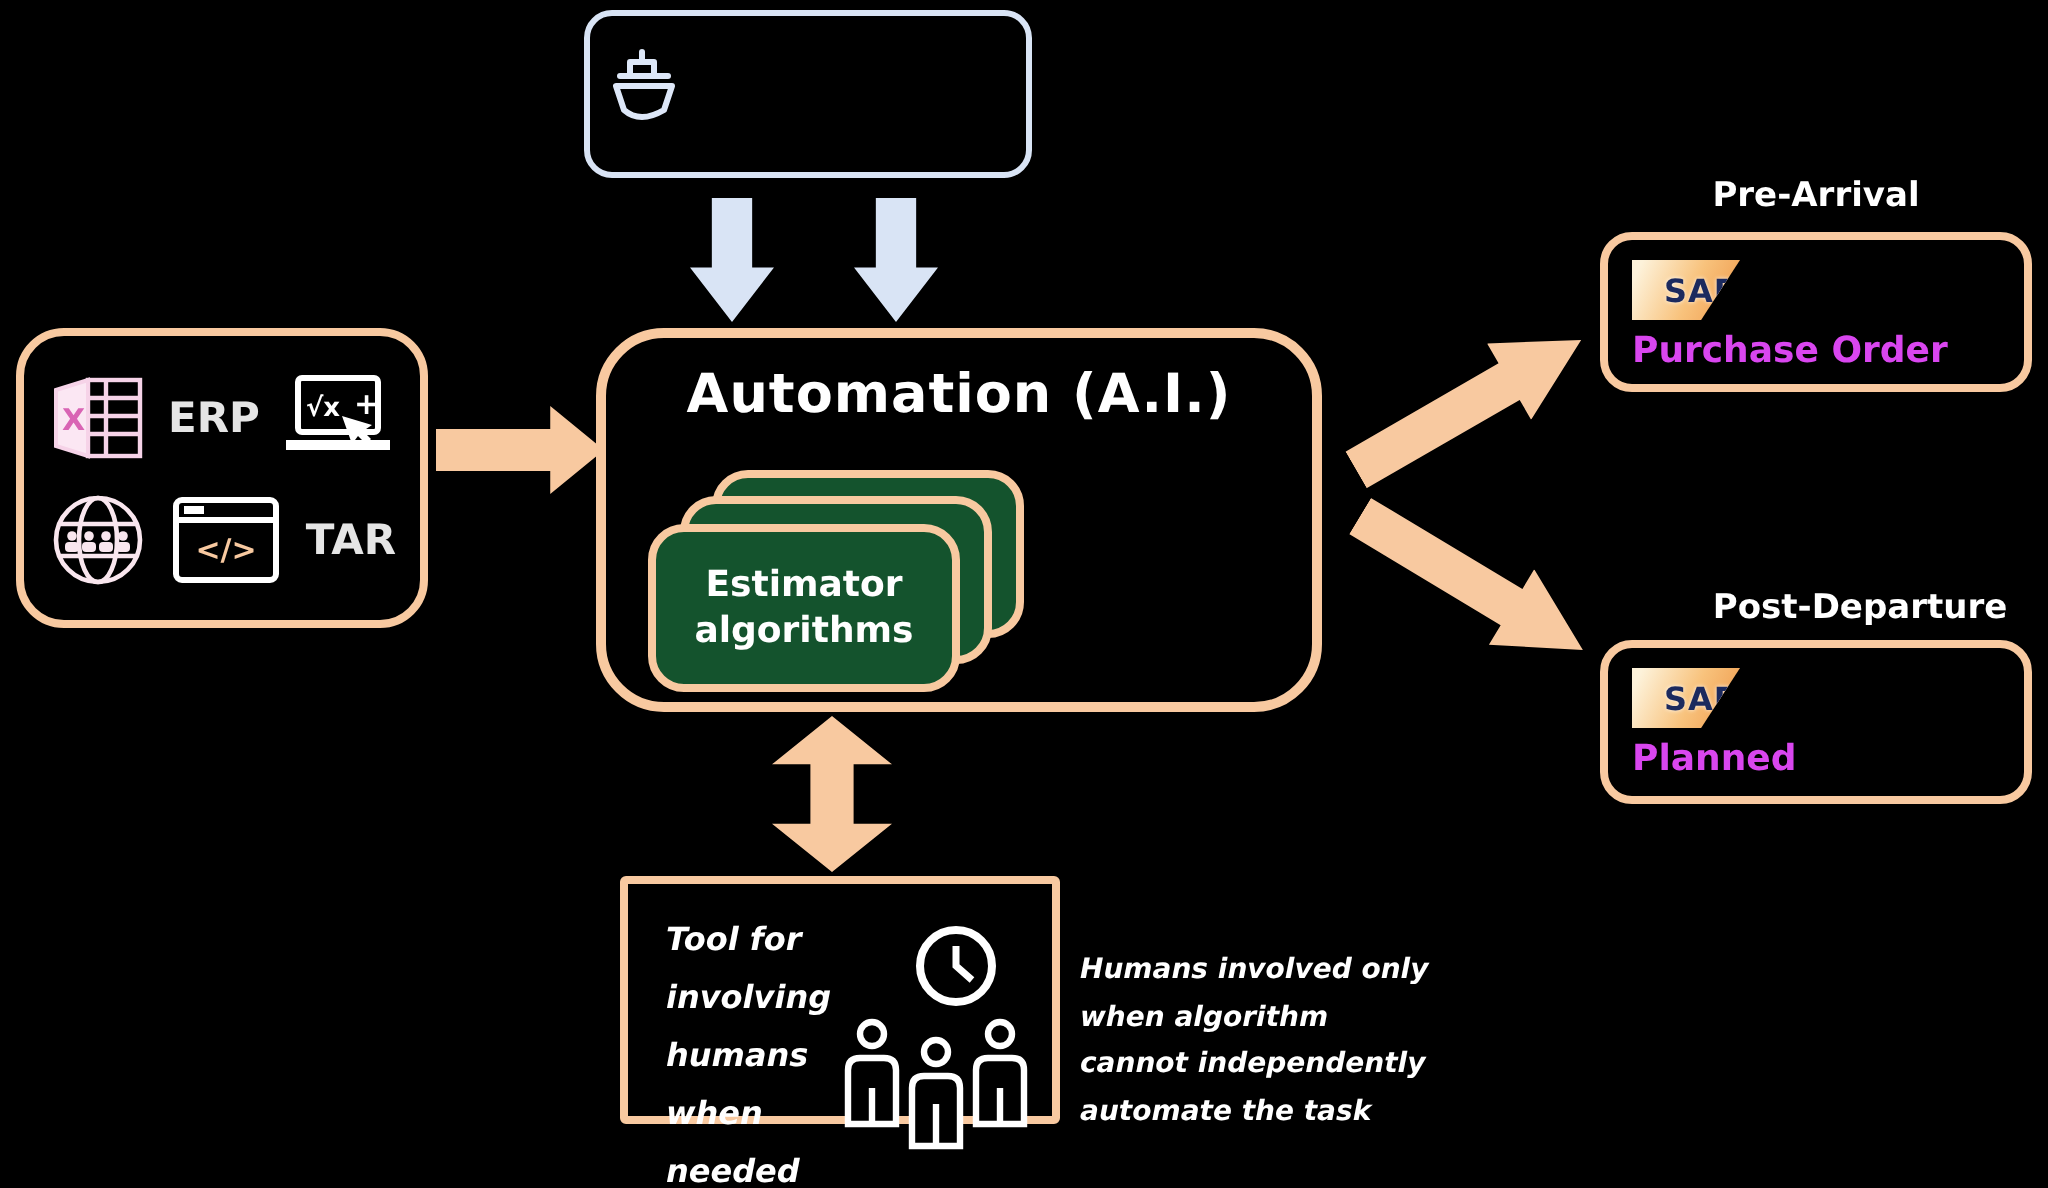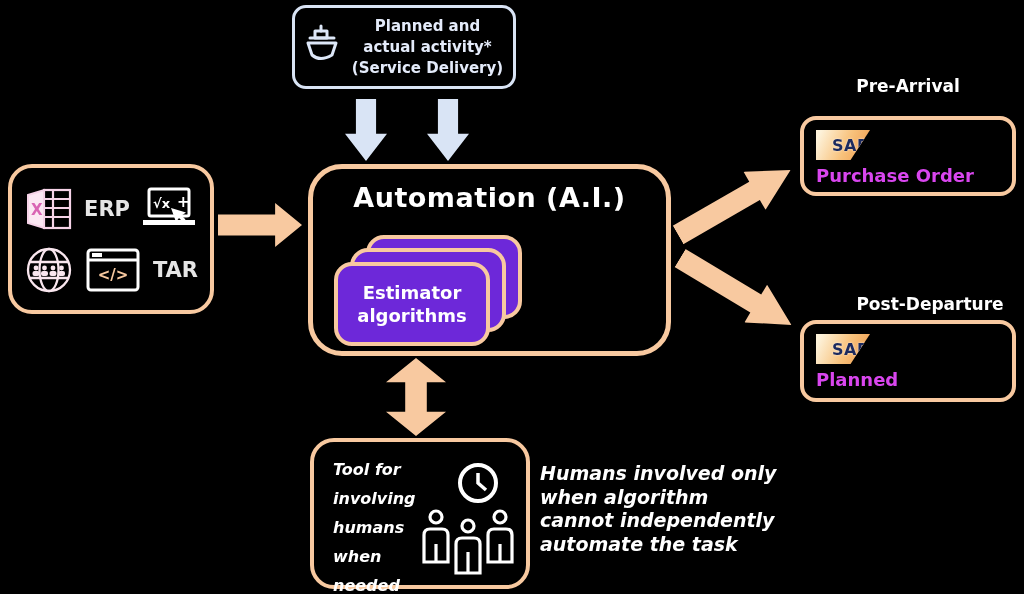--- a/index.html
+++ b/index.html
@@ -25,64 +25,61 @@
   .top-box .txt{flex:1;text-align:center;font-size:15px;font-weight:bold;line-height:1.4;
                 color:#e4ebfa;white-space:pre-line;}
 
   
   .src-box{left:8px;top:164px;width:206px;height:150px;border-radius:24px;
            display:flex;flex-direction:column;justify-content:space-around;padding:10px 12px;}
   .src-row{display:flex;align-items:center;justify-content:space-between;}
   .src-label{font-size:21px;font-weight:bold;color:#e5e5e5;}
 
   
-  .auto-box{left:308px;top:164px;width:363px;height:192px;border-width:5px;border-radius:34px;}
+  .auto-box{left:298px;top:164px;width:363px;height:192px;border-width:5px;border-radius:34px;}
   .auto-title{margin-top:13px;text-align:center;font-size:27px;font-weight:bold;color:#fff;letter-spacing:.5px;}
-  .card{position:absolute;width:148px;height:76px;border:4px solid #f8c9a0;border-radius:18px;background:#6d28d9;}
+  .card{position:absolute;width:148px;height:76px;border:4px solid #f8c9a0;border-radius:18px;background:#14532d;}
   .card.back{left:53px;top:66px;}
   .card.mid{left:37px;top:79px;}
   .card.front{left:21px;top:93px;display:flex;align-items:center;justify-content:center;}
   .card-txt{font-size:18px;font-weight:600;text-align:center;line-height:1.3;white-space:pre-line;color:#fff;}
 
   
   .dest-label{width:212px;text-align:center;font-size:17px;font-weight:bold;color:#fff;}
   .dest-box{width:216px;border-radius:16px;padding:10px 0 0 12px;}
   .dest-doc{margin-top:5px;font-size:18px;font-weight:bold;color:#d946ef;}
   .sap-logo{width:54px;height:30px;clip-path:polygon(0 0,100% 0,64% 100%,0 100%);
             background:linear-gradient(115deg,#fdf2da 8%,#f8c27c 55%,#ef9c4e 95%);
             display:flex;align-items:center;}
   .sap-logo span{font-size:16px;font-weight:bold;color:#1c2a5e;padding-left:16px;letter-spacing:.5px;
                  text-shadow:0 0 2px rgba(255,255,255,.85);}
 
   
-  .human-box{left:310px;top:438px;width:220px;height:151px;border-radius:24px;}
+  .human-box{left:310px;top:438px;width:220px;height:124px;border-radius:3px;}
   .human-txt{position:absolute;left:19px;top:13px;font-size:16px;font-weight:bold;font-style:italic;
              line-height:29px;white-space:pre-line;color:#fff;}
   .human-icon{position:absolute;right:6px;top:18px;}
 
-  .note{left:540px;top:462px;width:260px;font-size:19px;font-weight:bold;font-style:italic;
+  .note{left:540px;top:474px;width:260px;font-size:14px;font-weight:bold;font-style:italic;
         line-height:23.5px;white-space:pre-line;color:#fff;}
 </style>
 </head>
 <body>
 
 <div class="stage">
 
   <div class="abs blue-box top-box">
     <svg width="40" height="52" viewBox="0 0 40 52" style="margin-left:7px;">
       <g stroke="#dde7f8" stroke-width="3" fill="none" stroke-linejoin="round" stroke-linecap="round">
         <path d="M19 5 v5"></path>
         <path d="M13 10 h12 v7 h-12 z"></path>
         <path d="M8 17 h24"></path>
         <path d="M6 22 h28 l-4 12 q-12 7 -20 0 z"></path>
       </g>
     </svg>
-    <div class="txt">Planned and
-actual activity*
-(Service Delivery)</div>
   </div>
 
   <div class="arrow blue arrow-down" style="left:345px;top:99px;width:42px;height:62px;"></div>
   <div class="arrow blue arrow-down" style="left:427px;top:99px;width:42px;height:62px;"></div>
 
   <div class="abs peach-box src-box">
     <div class="src-row">
       <svg width="50" height="46" viewBox="0 0 50 46">
         <g stroke="#f6d3e8" stroke-width="2.2" fill="none">
           <rect x="20" y="4" width="26" height="38"></rect>
@@ -138,21 +135,21 @@
     <div class="card mid"></div>
     <div class="card front">
       <div class="card-txt">Estimator
 algorithms</div>
     </div>
   </div>
 
   <div class="arrow arrow-right arrow-ne"></div>
   <div class="arrow arrow-right arrow-se"></div>
 
-  <div class="abs dest-label" style="left:802px;top:76px;">Pre-Arrival</div>
+  <div class="abs dest-label" style="left:802px;top:88px;">Pre-Arrival</div>
   <div class="abs peach-box dest-box" style="left:800px;top:116px;height:80px;">
     <div class="sap-logo">
       <span>SAP</span>
     </div>
     <div class="dest-doc">Purchase Order</div>
   </div>
 
   <div class="abs dest-label" style="left:824px;top:294px;">Post-Departure</div>
   <div class="abs peach-box dest-box" style="left:800px;top:320px;height:82px;">
     <div class="sap-logo">

